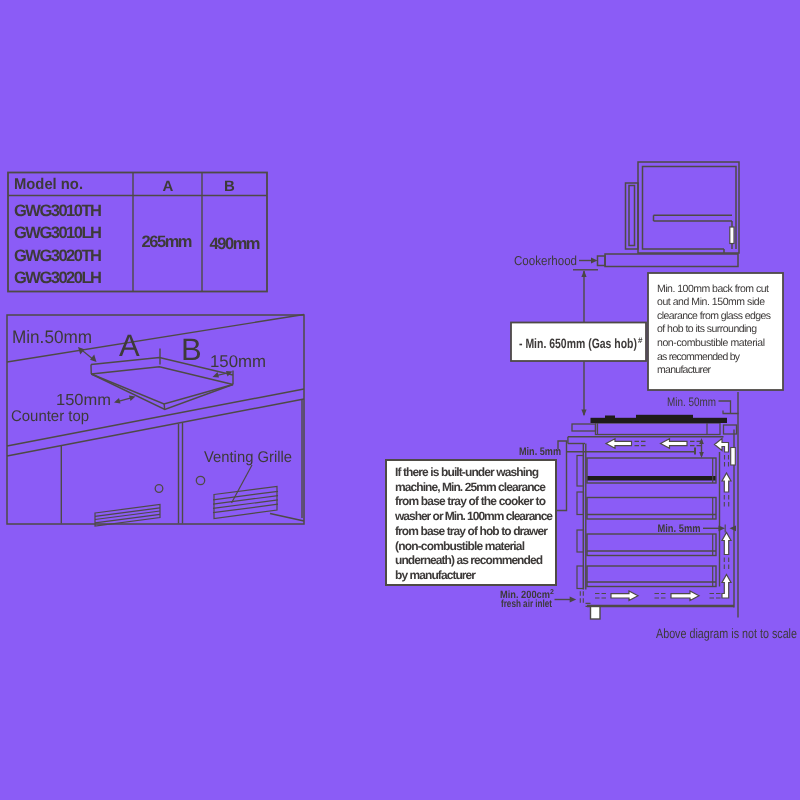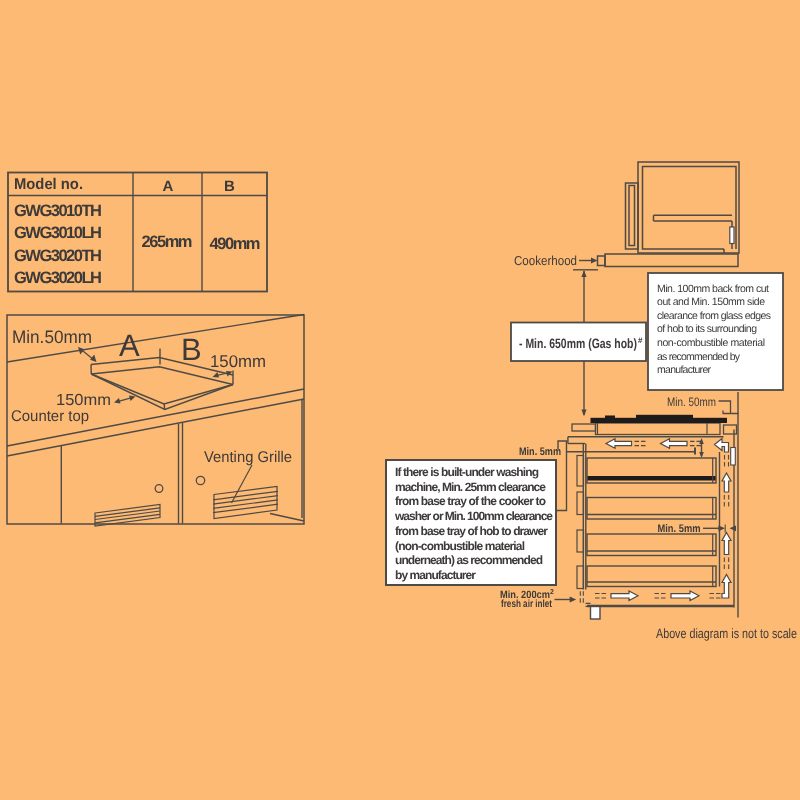--- a/index.html
+++ b/index.html
@@ -1,16 +1,16 @@
 <!DOCTYPE html>
 <html><head>
 <meta charset="utf-8">
 <style>
   html,body{margin:0;padding:0;background:#ffffff;}
-  #page{width:800px;height:800px;position:relative;background:#fdba74;}
+  #page{width:800px;height:800px;position:relative;background:#8b5cf6;}
   svg{display:block;filter:blur(0.34px);}
   text{font-family:"Liberation Sans",sans-serif;fill:#3d3a39;
        -webkit-font-smoothing:antialiased;text-rendering:geometricPrecision;}
 </style>
 </head>
 <body>
 <div id="page">
 <svg width="800" height="800" viewBox="0 0 800 800">
   <g stroke="#4e4a46" fill="none" stroke-width="1.4">
 

